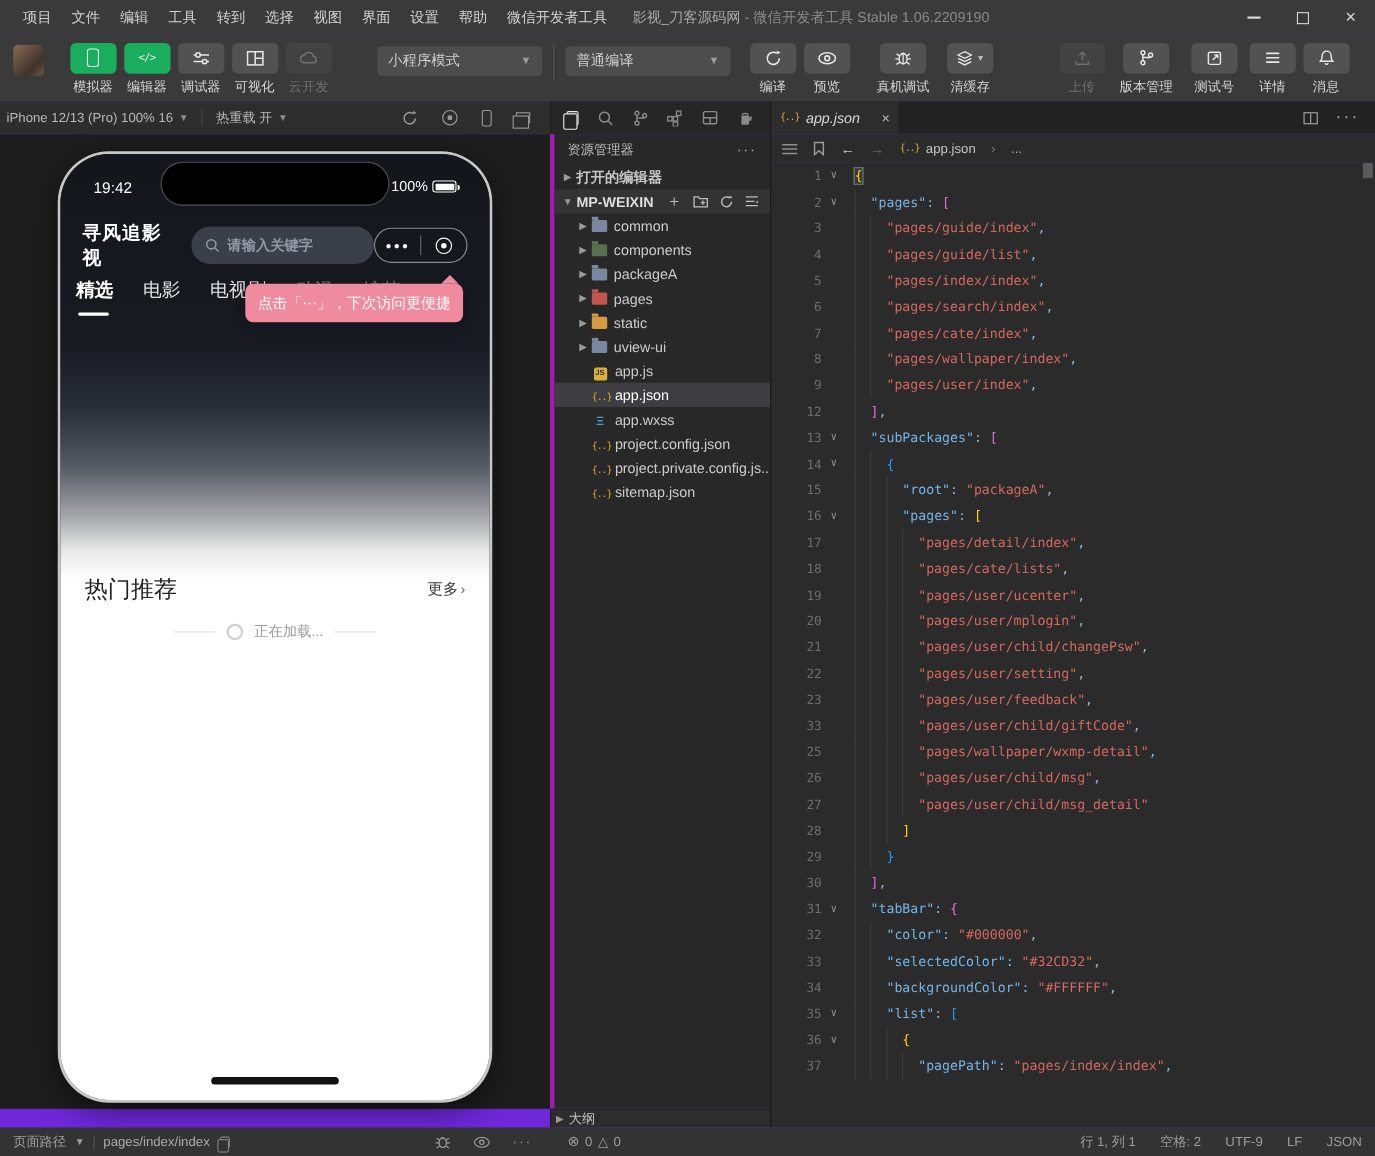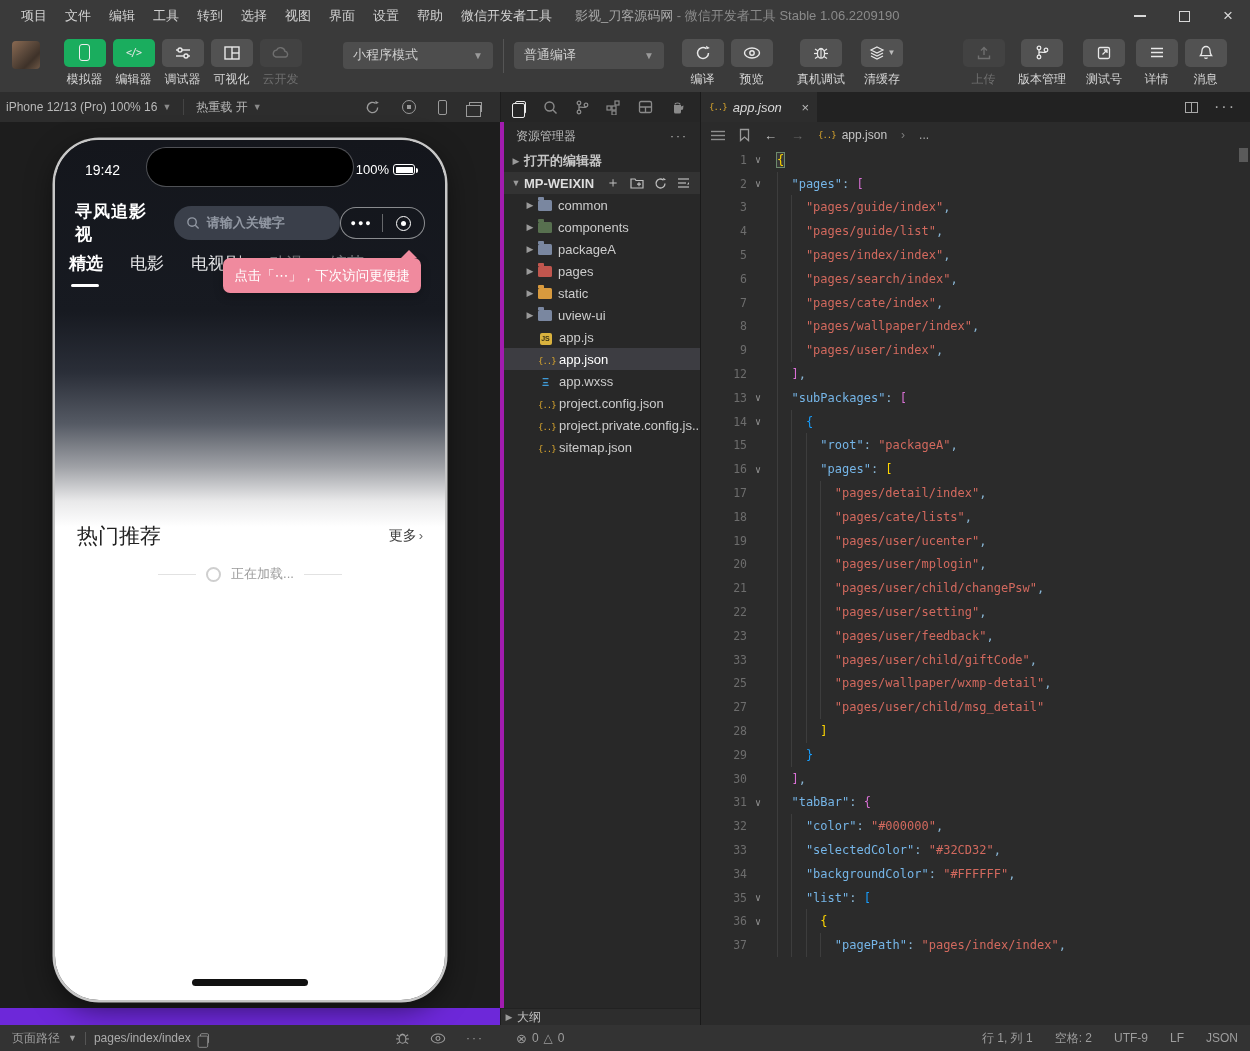--- a/index.html
+++ b/index.html
@@ -635,20 +635,25 @@
           <div class="ln">33</div>
           <div class="fold"></div>
           <div class="ct" style="padding-left: 65.76px;"><span class="guide" style="left: 8px;"></span><span class="guide" style="left: 22.44px;"></span><span class="guide" style="left: 36.88px;"></span><span class="guide" style="left: 51.32px;"></span><span class="tk-s">"pages/user/child/giftCode"</span><span class="tk-p">,</span></div>
         </div>
         <div class="cl">
           <div class="ln">25</div>
           <div class="fold"></div>
           <div class="ct" style="padding-left: 65.76px;"><span class="guide" style="left: 8px;"></span><span class="guide" style="left: 22.44px;"></span><span class="guide" style="left: 36.88px;"></span><span class="guide" style="left: 51.32px;"></span><span class="tk-s">"pages/wallpaper/wxmp-detail"</span><span class="tk-p">,</span></div>
         </div>
         <div class="cl">
+          <div class="ln">26</div>
+          <div class="fold"></div>
+          <div class="ct" style="padding-left: 65.76px;"><span class="guide" style="left: 8px;"></span><span class="guide" style="left: 22.44px;"></span><span class="guide" style="left: 36.88px;"></span><span class="guide" style="left: 51.32px;"></span><span class="tk-s">"pages/user/child/msg"</span><span class="tk-p">,</span></div>
+        </div>
+        <div class="cl">
           <div class="ln">27</div>
           <div class="fold"></div>
           <div class="ct" style="padding-left: 65.76px;"><span class="guide" style="left: 8px;"></span><span class="guide" style="left: 22.44px;"></span><span class="guide" style="left: 36.88px;"></span><span class="guide" style="left: 51.32px;"></span><span class="tk-s">"pages/user/child/msg_detail"</span></div>
         </div>
         <div class="cl">
           <div class="ln">28</div>
           <div class="fold"></div>
           <div class="ct" style="padding-left: 51.32px;"><span class="guide" style="left: 8px;"></span><span class="guide" style="left: 22.44px;"></span><span class="guide" style="left: 36.88px;"></span><span class="tk-b1">]</span></div>
         </div>
         <div class="cl">

